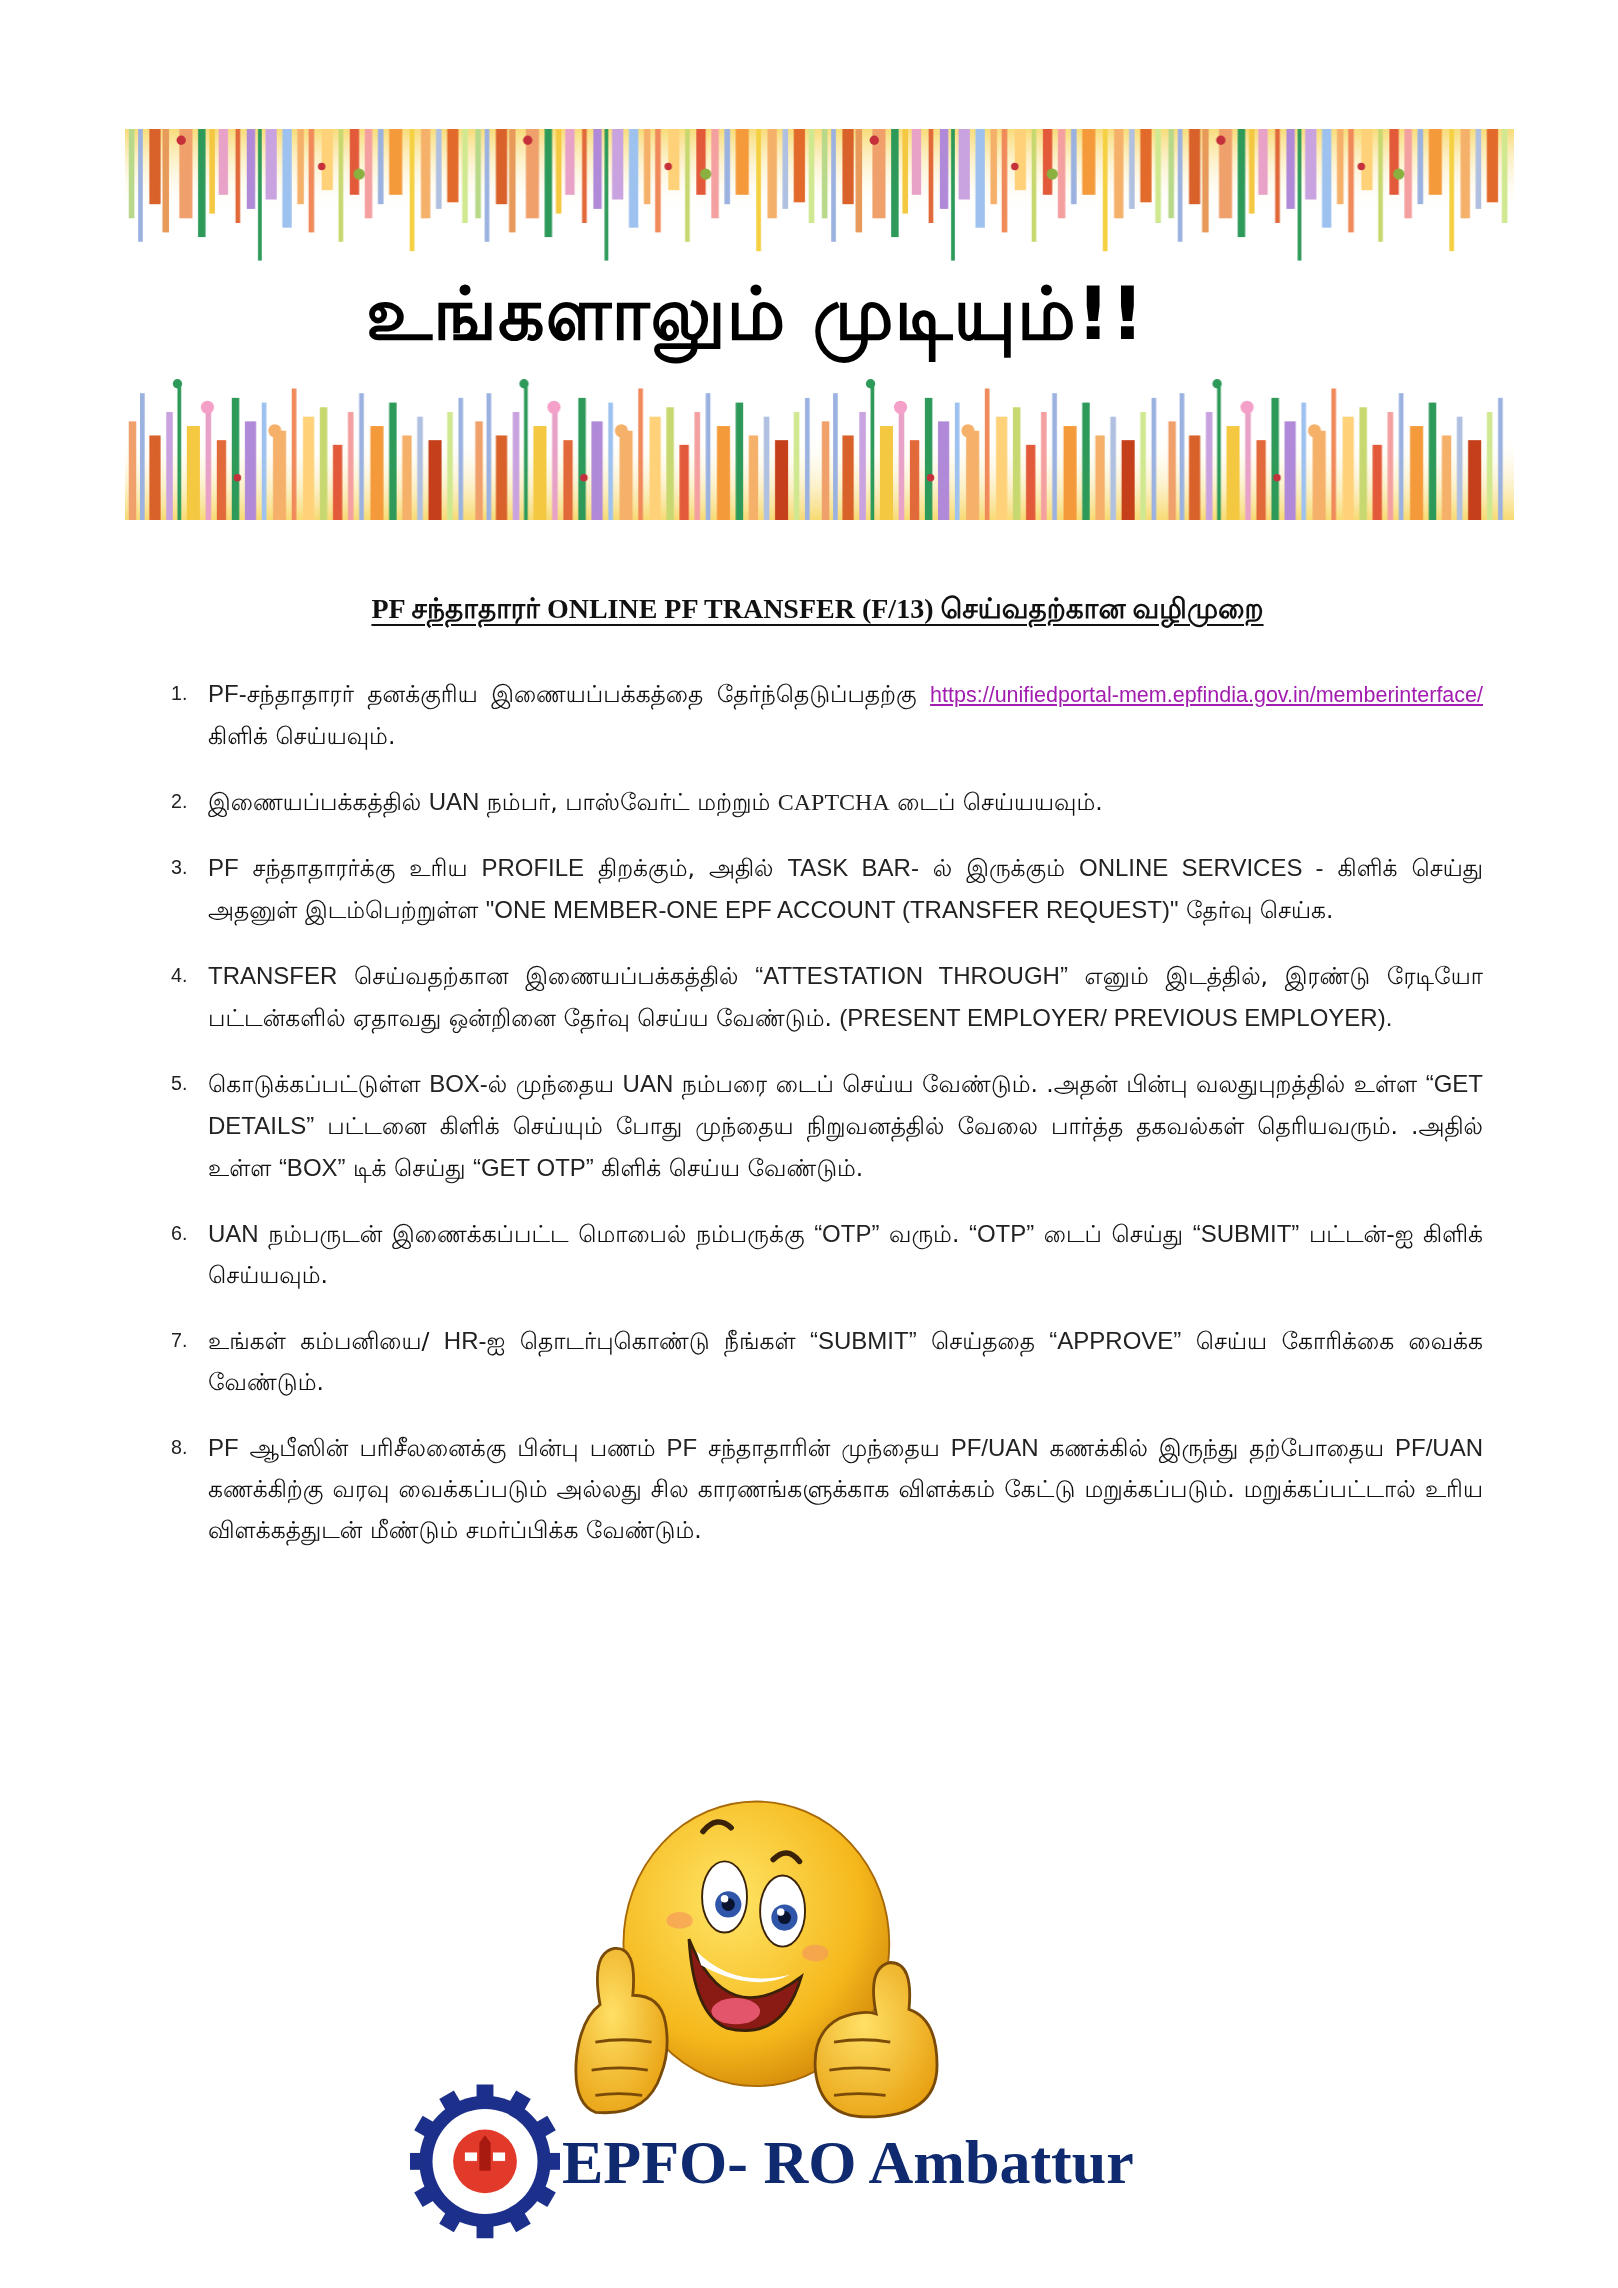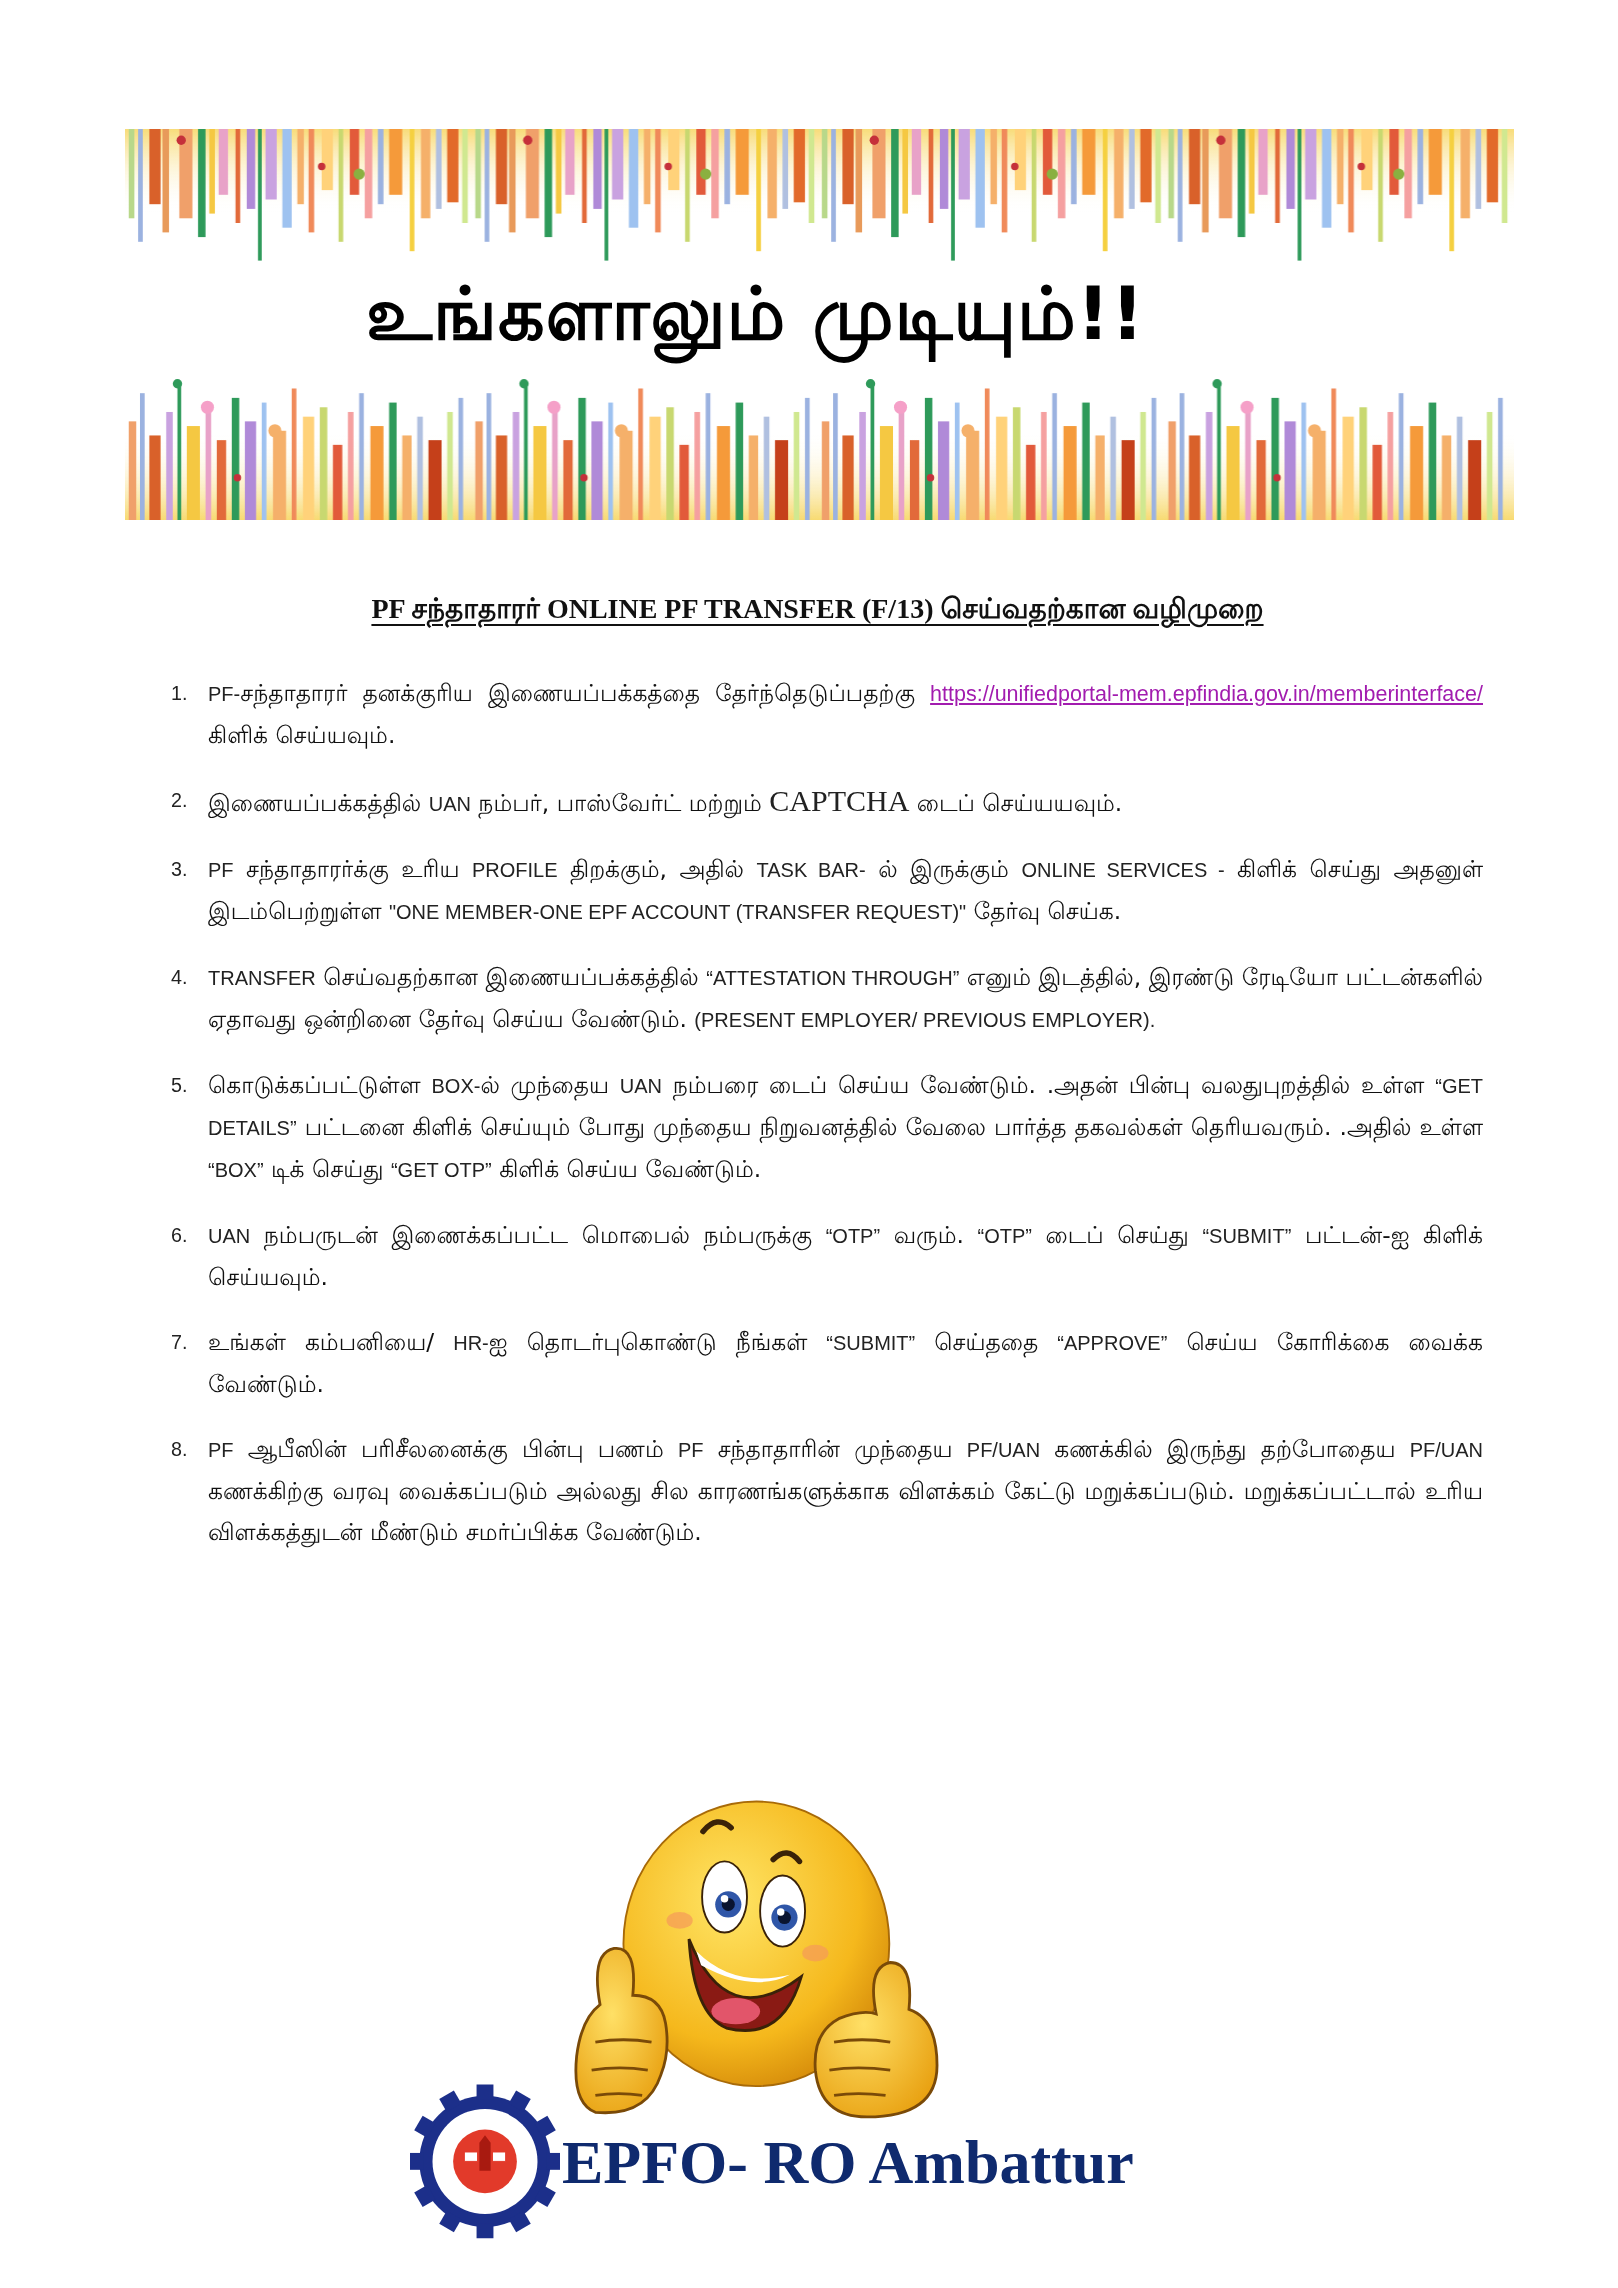--- a/index.html
+++ b/index.html
@@ -30,21 +30,21 @@
   .steps {
     position: absolute; left: 171px; width: 1312px; top: 673px;
     font-size: 23.4px; line-height: 41px;
   }
   .step { position: relative; padding-left: 37px; margin-bottom: 24px; text-align: justify; }
   .step .num {
     position: absolute; left: 0; top: 0; font-size: 19.7px;
     font-family: "Liberation Sans", sans-serif; color: #222;
   }
   .step .t { font-weight: normal; }
-  .step .e { font-family: "Liberation Sans", sans-serif; font-size: 20px; font-weight: normal; color: #222; }
+  .step .e { font-family: "Liberation Sans", sans-serif; font-size: 24px; font-weight: normal; color: #222; }
   .step a {
     color: #a21caf; text-decoration: underline; font-family: "Liberation Sans", sans-serif;
     font-size: 21.5px; font-weight: normal;
   }
   .note {
     position: relative; padding-left: 37px; margin: -7.5px 0 20.6px 0;
     font-size: 21.5px; line-height: 41px; text-align: justify;
     font-family: "Liberation Sans", sans-serif; color: #222;
   }
   .note .red { color: #cc1a1a; font-size: 25px; }
@@ -157,21 +157,21 @@
 
 <div class="steps">
 
   <div class="step">
     <span class="num">1.</span>
     <span class="e">PF-</span><span class="t">சந்தாதாரர் தனக்குரிய இணையப்பக்கத்தை தேர்ந்தெடுப்பதற்கு </span><a>https://unifiedportal-mem.epfindia.gov.in/memberinterface/</a><span class="t"> கிளிக் செய்யவும்.</span>
   </div>
 
   <div class="step">
     <span class="num">2.</span>
-    <span class="t">இணையப்பக்கத்தில் </span><span class="e">UAN</span><span class="t"> நம்பர், பாஸ்வேர்ட் மற்றும் </span><span class="e" style="font-family:'Liberation Serif',serif;font-size:30px">CAPTCHA</span><span class="t"> டைப் செய்யயவும்.</span>
+    <span class="t">இணையப்பக்கத்தில் </span><span class="e">UAN</span><span class="t"> நம்பர், பாஸ்வேர்ட் மற்றும் </span><span class="e" style="font-family:'Liberation Serif',serif;font-size:24px">CAPTCHA</span><span class="t"> டைப் செய்யயவும்.</span>
   </div>
 
   <div class="step">
     <span class="num">3.</span>
     <span class="e">PF</span><span class="t"> சந்தாதாரர்க்கு உரிய </span><span class="e">PROFILE</span><span class="t"> திறக்கும், அதில் </span><span class="e">TASK BAR-</span><span class="t"> ல் இருக்கும் </span><span class="e">ONLINE SERVICES -</span><span class="t"> கிளிக் செய்து அதனுள் இடம்பெற்றுள்ள </span><span class="e">"ONE MEMBER-ONE EPF ACCOUNT (TRANSFER REQUEST)"</span><span class="t"> தேர்வு செய்க.</span>
   </div>
 
   <div class="step">
     <span class="num">4.</span>
     <span class="e">TRANSFER</span><span class="t"> செய்வதற்கான இணையப்பக்கத்தில் </span><span class="e">“ATTESTATION THROUGH”</span><span class="t"> எனும் இடத்தில், இரண்டு ரேடியோ பட்டன்களில் ஏதாவது ஒன்றினை தேர்வு செய்ய வேண்டும். </span><span class="e">(PRESENT EMPLOYER/ PREVIOUS EMPLOYER).</span>

